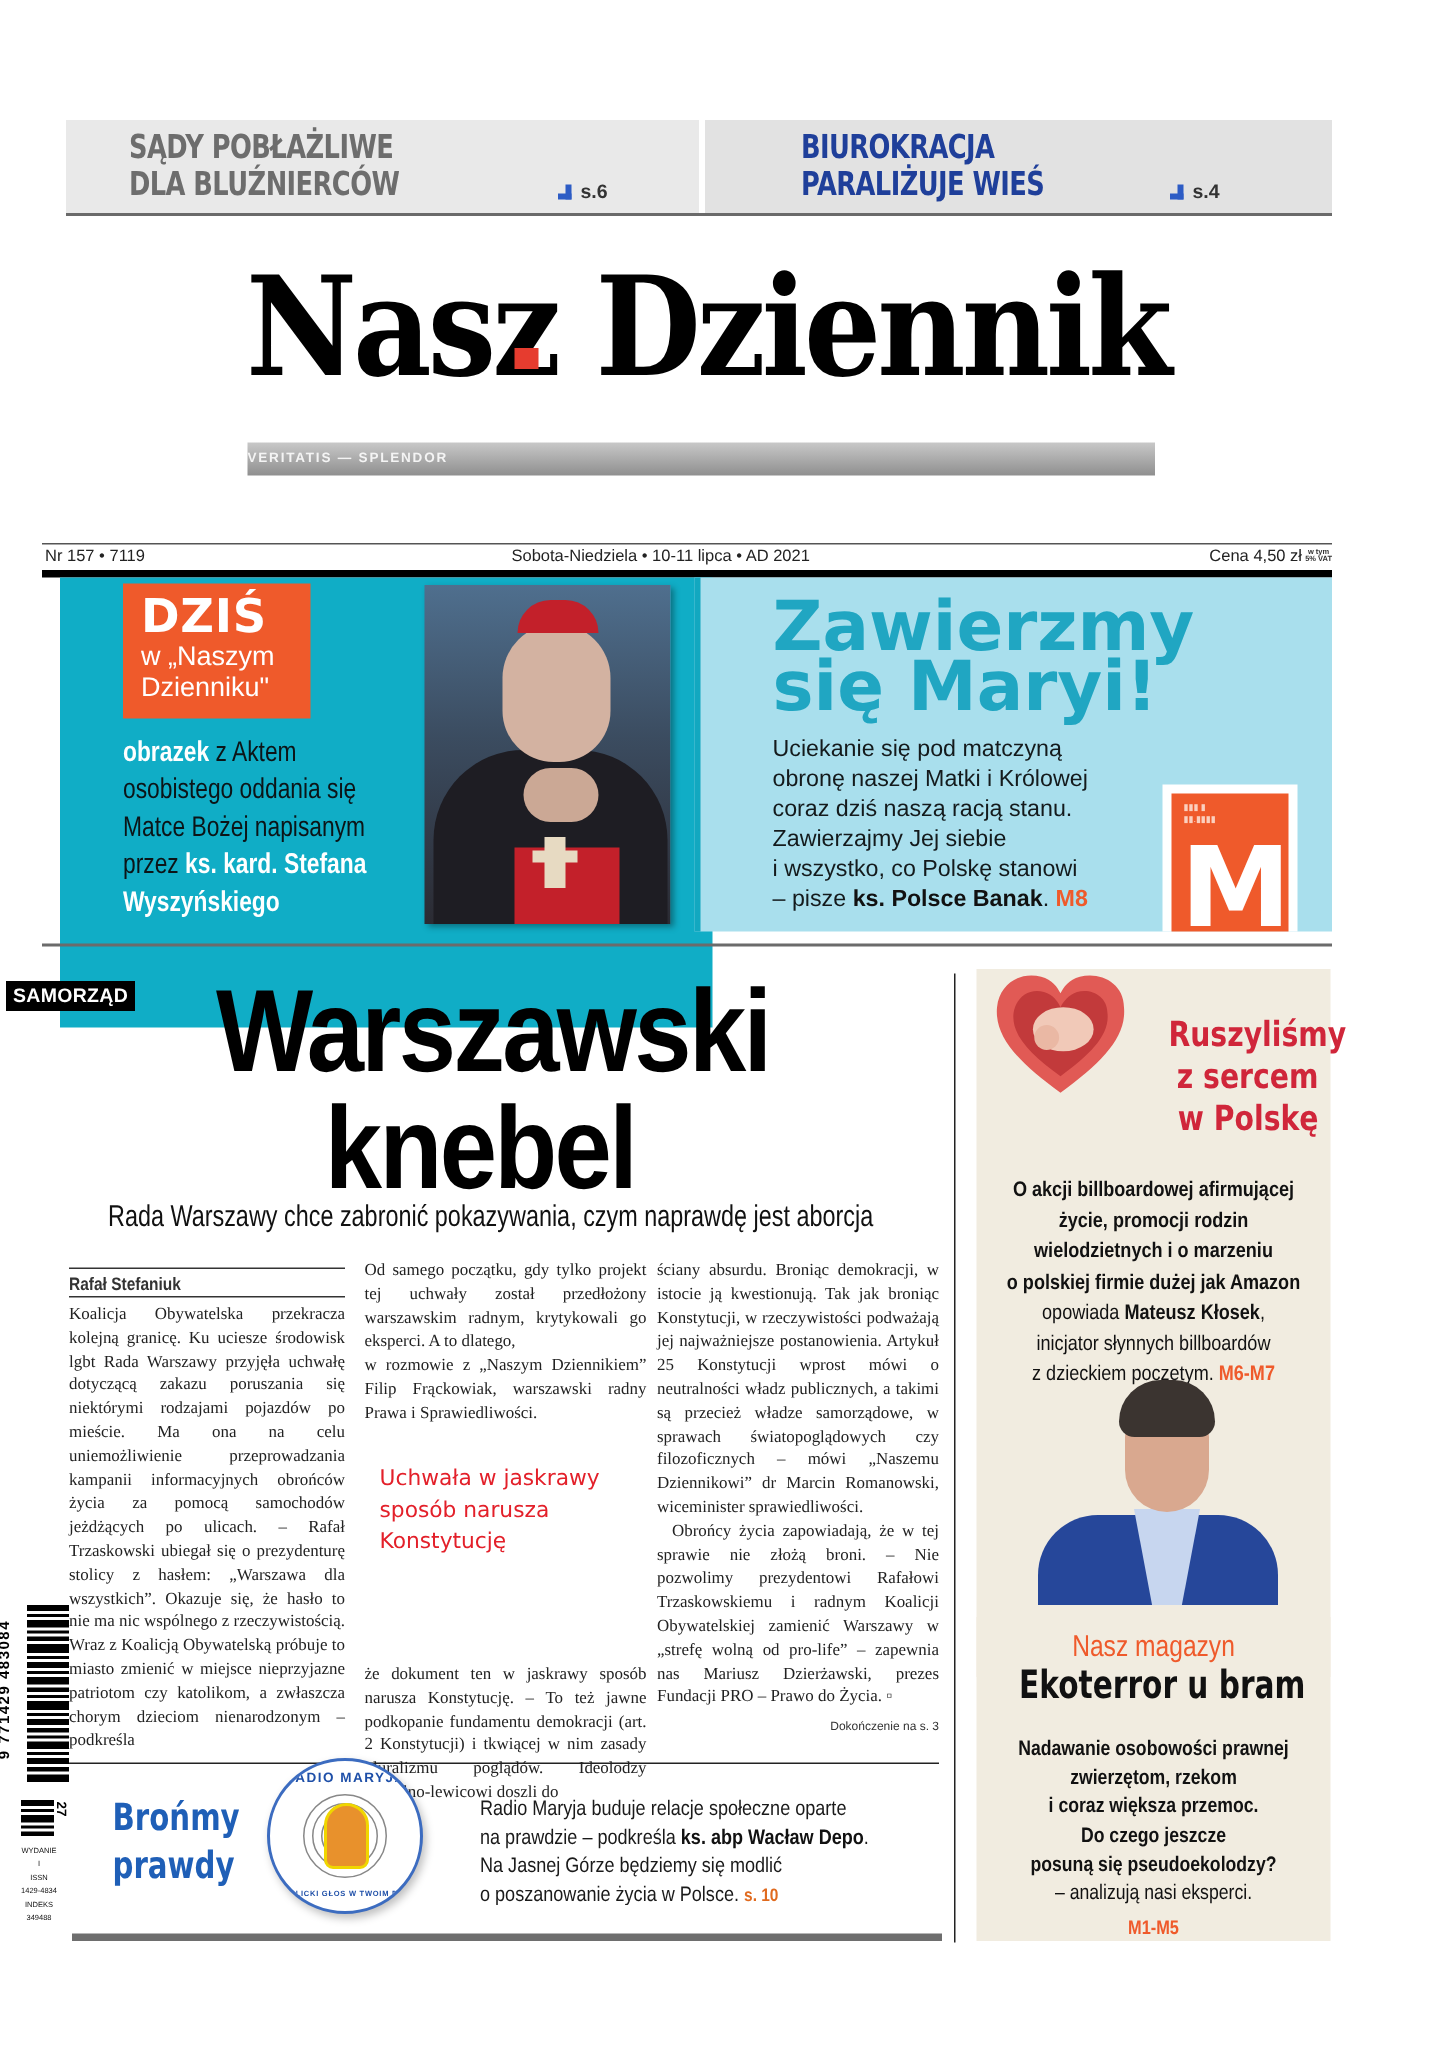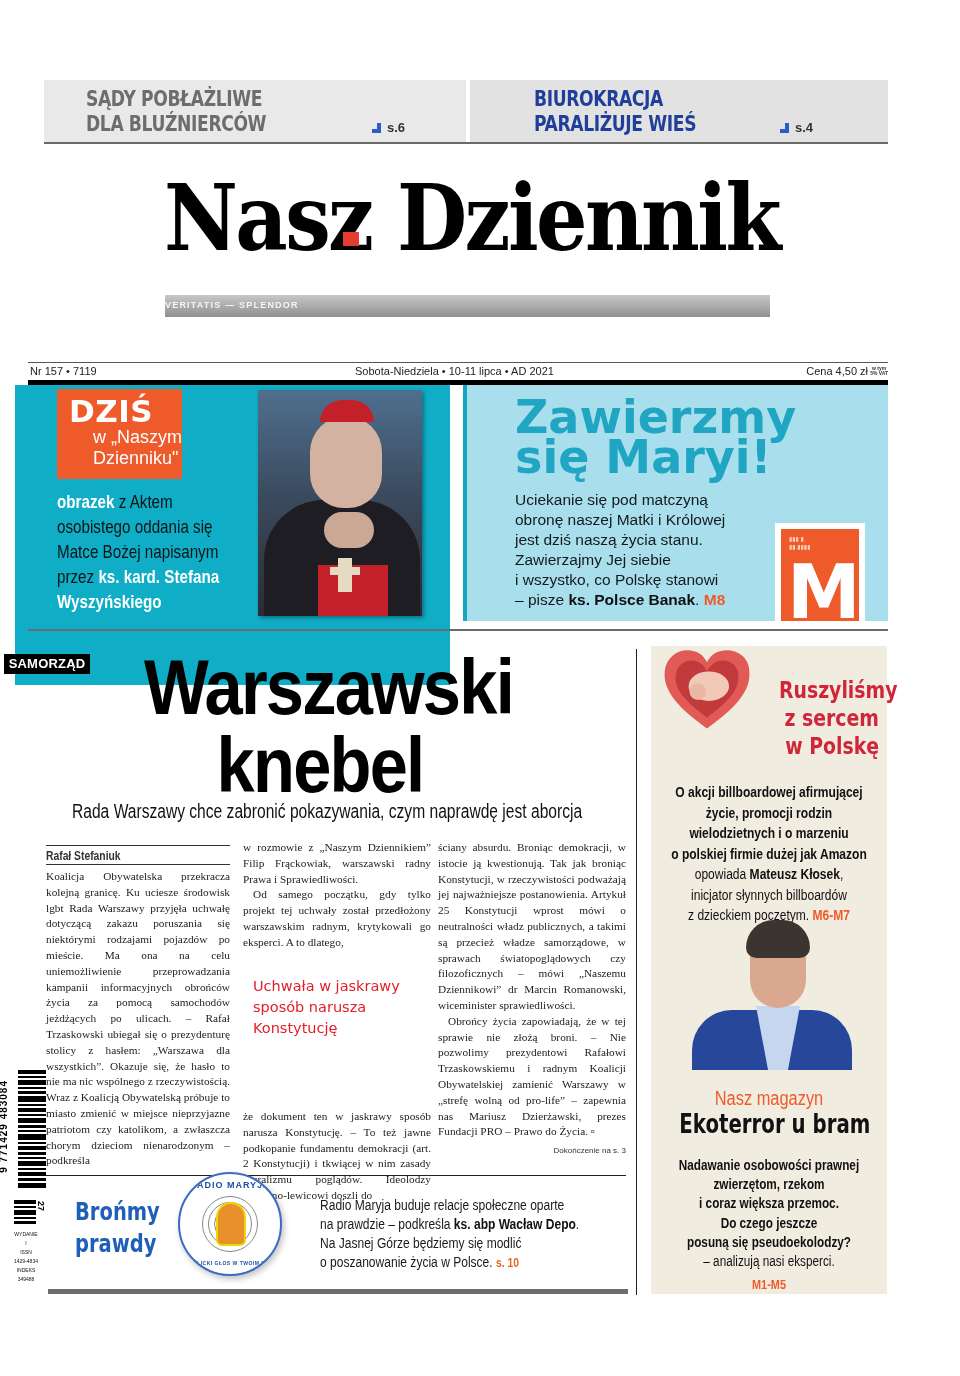--- a/index.html
+++ b/index.html
@@ -23,31 +23,31 @@
   .masthead { position: absolute; left: 164px; top: 168px; width: 608px; height: 110px; }
   .masthead-title { font-family: "DejaVu Serif", serif; font-weight: bold; font-size: 92px; line-height: 100px; letter-spacing: -3px; color: #000; transform: scaleX(0.88); transform-origin: left top; white-space: nowrap; }
   .flag-mark { position: absolute; left: 179px; top: 64px; width: 16px; height: 14px; background: #e63c2f; }
   .motto-bar { position: absolute; left: 165px; top: 295px; width: 605px; height: 22px; background: linear-gradient(180deg, #c8c8c8 0%, #8f8f8f 100%); }
   .motto-text { position: absolute; left: 0; right: 0; top: 5px; text-align: left; font-size: 9px; font-weight: bold; letter-spacing: 1.2px; color: #f4f4f4; }
 
   
   .issue-rule-top { position: absolute; left: 28px; top: 362px; width: 860px; height: 1px; background: #555; }
   .issue-line { position: absolute; left: 28px; top: 365px; width: 860px; height: 14px; font-size: 11px; color: #222; transform: scaleX(1); }
   .issue-no { position: absolute; left: 2px; top: 0; }
-  .issue-date { position: absolute; left: 327px; top: 0; }
+  .issue-date { position: absolute; left: 313px; top: 0; }
   .issue-price { position: absolute; right: 20px; top: 0; }
   .vat-badge { position: absolute; right: 0; top: 1px; font-size: 5px; line-height: 5px; font-weight: bold; color: #333; text-align: center; }
   .issue-rule-bottom { position: absolute; left: 28px; top: 380px; width: 860px; height: 5px; background: #000; }
 
   
-  .promo-left { position: absolute; left: 15px; top: 385px; width: 435px; height: 300px; background: #10adc6; }
+  .promo-left { position: absolute; left: 40px; top: 385px; width: 435px; height: 300px; background: #10adc6; }
   .promo-right { position: absolute; left: 463px; top: 385px; width: 425px; height: 236px; background: #a9dfed; border-left: 4px solid #12a8c0; }
   .dzis-box { position: absolute; left: 42px; top: 4px; width: 125px; height: 90px; background: #ef5a2b; color: #fff; padding: 6px 0 0 12px; }
   .dzis-title { font-family: "DejaVu Sans", sans-serif; font-weight: bold; font-size: 31px; line-height: 32px; letter-spacing: 0.5px; }
-  .dzis-sub { font-size: 18px; line-height: 21px; font-weight: normal; margin-left: 24px; }
+  .dzis-sub { font-size: 18px; line-height: 21px; font-weight: normal; }
   .promo-left-text { position: absolute; left: 42px; top: 104px; width: 200px; font-size: 19px; line-height: 25px; color: #0c1417; transform: scaleX(0.8); transform-origin: left top; white-space: nowrap; }
   .promo-left-text b { color: #ffffff; }
   .cardinal-photo { position: absolute; left: 243px; top: 5px; width: 164px; height: 226px; background: linear-gradient(180deg, #4f6f8e 0%, #3b4c60 45%, #2b2b33 100%); box-shadow: 2px 2px 4px rgba(0,0,0,0.35); overflow: hidden; }
   .cp-zucchetto { position: absolute; left: 62px; top: 10px; width: 54px; height: 22px; border-radius: 30px 30px 0 0; background: #c3202a; }
   .cp-face { position: absolute; left: 52px; top: 26px; width: 72px; height: 92px; border-radius: 36px 36px 34px 34px; background: #d3b2a1; }
   .cp-body { position: absolute; left: 6px; top: 110px; width: 156px; height: 120px; border-radius: 60px 60px 0 0; background: #1e1d23; }
   .cp-hands { position: absolute; left: 66px; top: 122px; width: 50px; height: 36px; border-radius: 20px; background: #cba895; }
   .cp-cross { position: absolute; left: 80px; top: 168px; width: 14px; height: 34px; background: #e7dac2; }
   .cp-cross::after { content: ""; position: absolute; left: -8px; top: 9px; width: 30px; height: 8px; background: #e7dac2; }
   .cp-sash { position: absolute; left: 60px; top: 175px; width: 70px; height: 60px; background: #c3202a; }
@@ -191,21 +191,21 @@
 </div>
 
 <div class="promo-right">
   <div class="promo-right-title">
     <div>Zawierzmy</div>
     <div>się Maryi!</div>
   </div>
   <div class="promo-right-text">
     <div>Uciekanie się pod matczyną</div>
     <div>obronę naszej Matki i Królowej</div>
-    <div>jest dziś naszą życia stanu.</div>
+    <div>coraz dziś naszą racją stanu.</div>
     <div>Zawierzajmy Jej siebie</div>
     <div>i wszystko, co Polskę stanowi</div>
     <div><span>– pisze </span><b>ks. Polsce Banak</b><span>.</span> <span class="ref-orange">M8</span></div>
   </div>
   <div class="mag-cover">
     <div class="mag-cover-inner">
       <div class="mag-cover-lines">▮▮▮ ▮<br>▮▮.▮▮▮▮</div>
       <div class="mag-cover-m">M</div>
     </div>
   </div>
@@ -221,22 +221,22 @@
 <div class="standfirst">Rada Warszawy chce zabronić pokazywania, czym naprawdę jest aborcja</div>
 
 <div class="byline-rule"></div>
 <div class="byline">Rafał Stefaniuk</div>
 <div class="byline-rule2"></div>
 
 <div class="col col1">
   <p>Koalicja Obywatelska przekracza kolejną granicę. Ku uciesze środowisk lgbt Rada Warszawy przyjęła uchwałę dotyczącą zakazu poruszania się niektórymi rodzajami pojazdów po mieście. Ma ona na celu uniemożliwienie przeprowadzania kampanii informacyjnych obrońców życia za pomocą samochodów jeżdżących po ulicach. – Rafał Trzaskowski ubiegał się o prezydenturę stolicy z hasłem: „Warszawa dla wszystkich”. Okazuje się, że hasło to nie ma nic wspólnego z rzeczywistością. Wraz z Koalicją Obywatelską próbuje to miasto zmienić w miejsce nieprzyjazne patriotom czy katolikom, a zwłaszcza chorym dzieciom nienarodzonym – podkreśla</p>
 </div>
 <div class="col col2a">
+  <p>Od samego początku, gdy tylko projekt tej uchwały został przedłożony warszawskim radnym, krytykowali go eksperci. A to dlatego,</p>
   <p style="text-indent:0">w rozmowie z „Naszym Dziennikiem” Filip Frąckowiak, warszawski radny Prawa i Sprawiedliwości.</p>
-  <p>Od samego początku, gdy tylko projekt tej uchwały został przedłożony warszawskim radnym, krytykowali go eksperci. A to dlatego,</p>
 </div>
 <div class="pull-quote">Uchwała w jaskrawy sposób narusza Konstytucję</div>
 <div class="col col2b">
   <p>że dokument ten w jaskrawy sposób narusza Konstytucję. – To też jawne podkopanie fundamentu demokracji (art. 2 Konstytucji) i tkwiącej w nim zasady pluralizmu poglądów. Ideolodzy liberalno-lewicowi doszli do</p>
 </div>
 <div class="col col3">
   <p style="text-indent:0">ściany absurdu. Broniąc demokracji, w istocie ją kwestionują. Tak jak broniąc Konstytucji, w rzeczywistości podważają jej najważniejsze postanowienia. Artykuł 25 Konstytucji wprost mówi o neutralności władz publicznych, a takimi są przecież władze samorządowe, w sprawach światopoglądowych czy filozoficznych – mówi „Naszemu Dziennikowi” dr Marcin Romanowski, wiceminister sprawiedliwości.</p>
   <p>Obrońcy życia zapowiadają, że w tej sprawie nie złożą broni. – Nie pozwolimy prezydentowi Rafałowi Trzaskowskiemu i radnym Koalicji Obywatelskiej zamienić Warszawy w „strefę wolną od pro-life” – zapewnia nas Mariusz Dzierżawski, prezes Fundacji PRO – Prawo do Życia. ▫</p>
   <div class="continued">Dokończenie na s. 3</div>
 </div>

